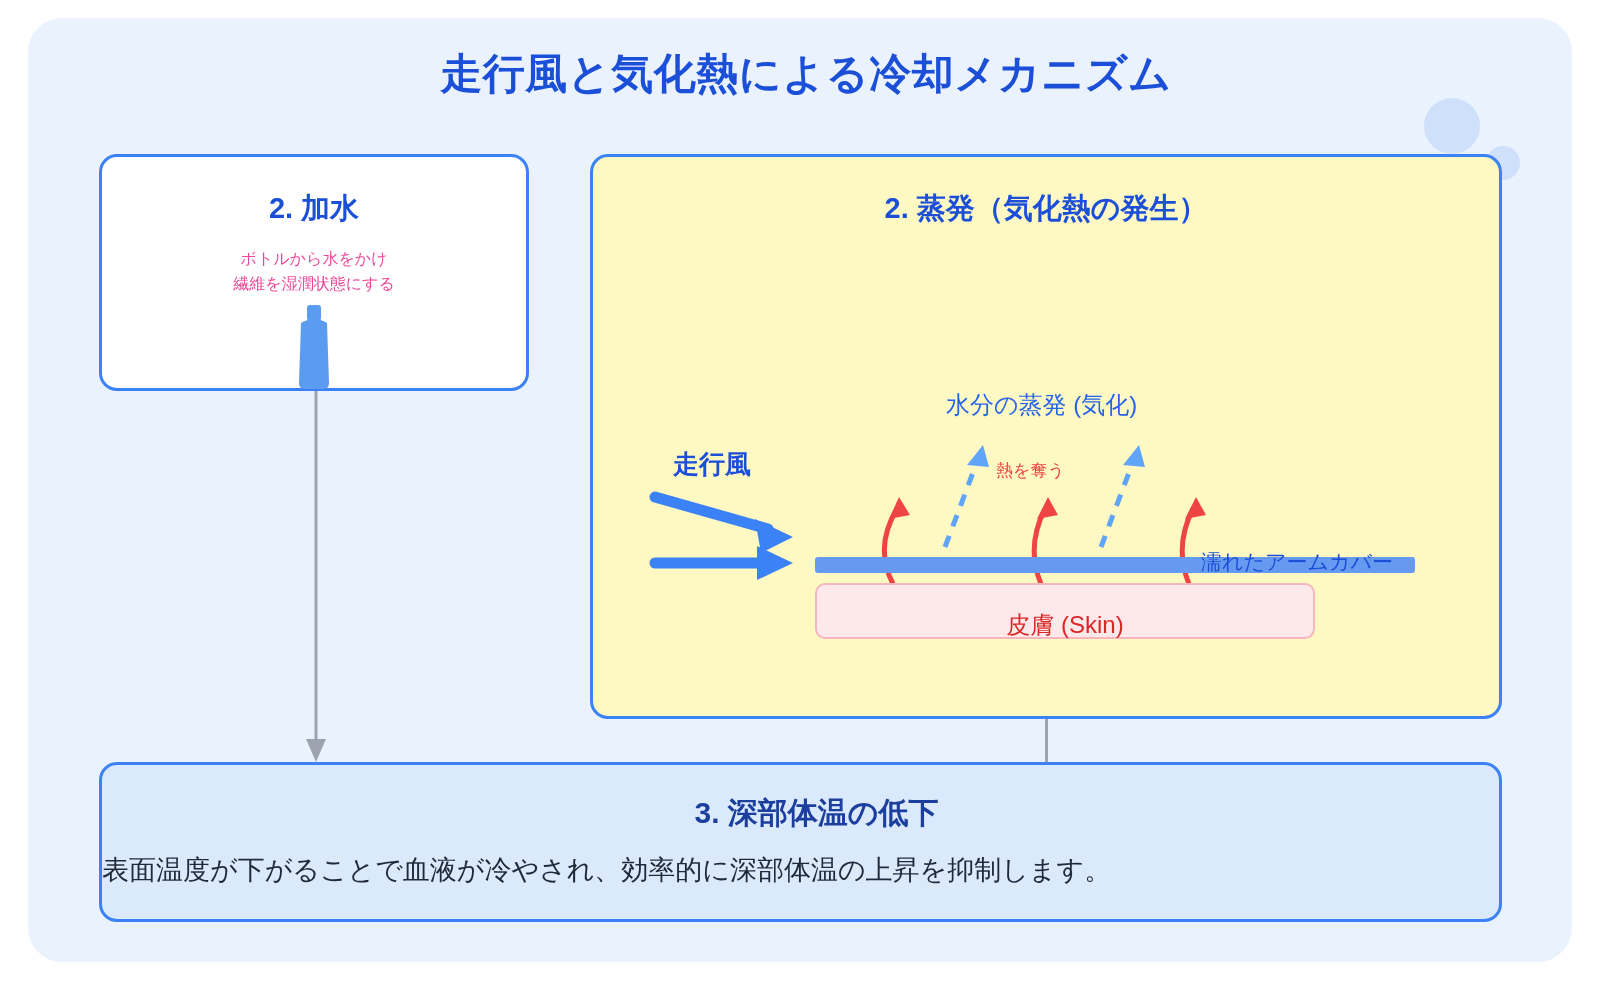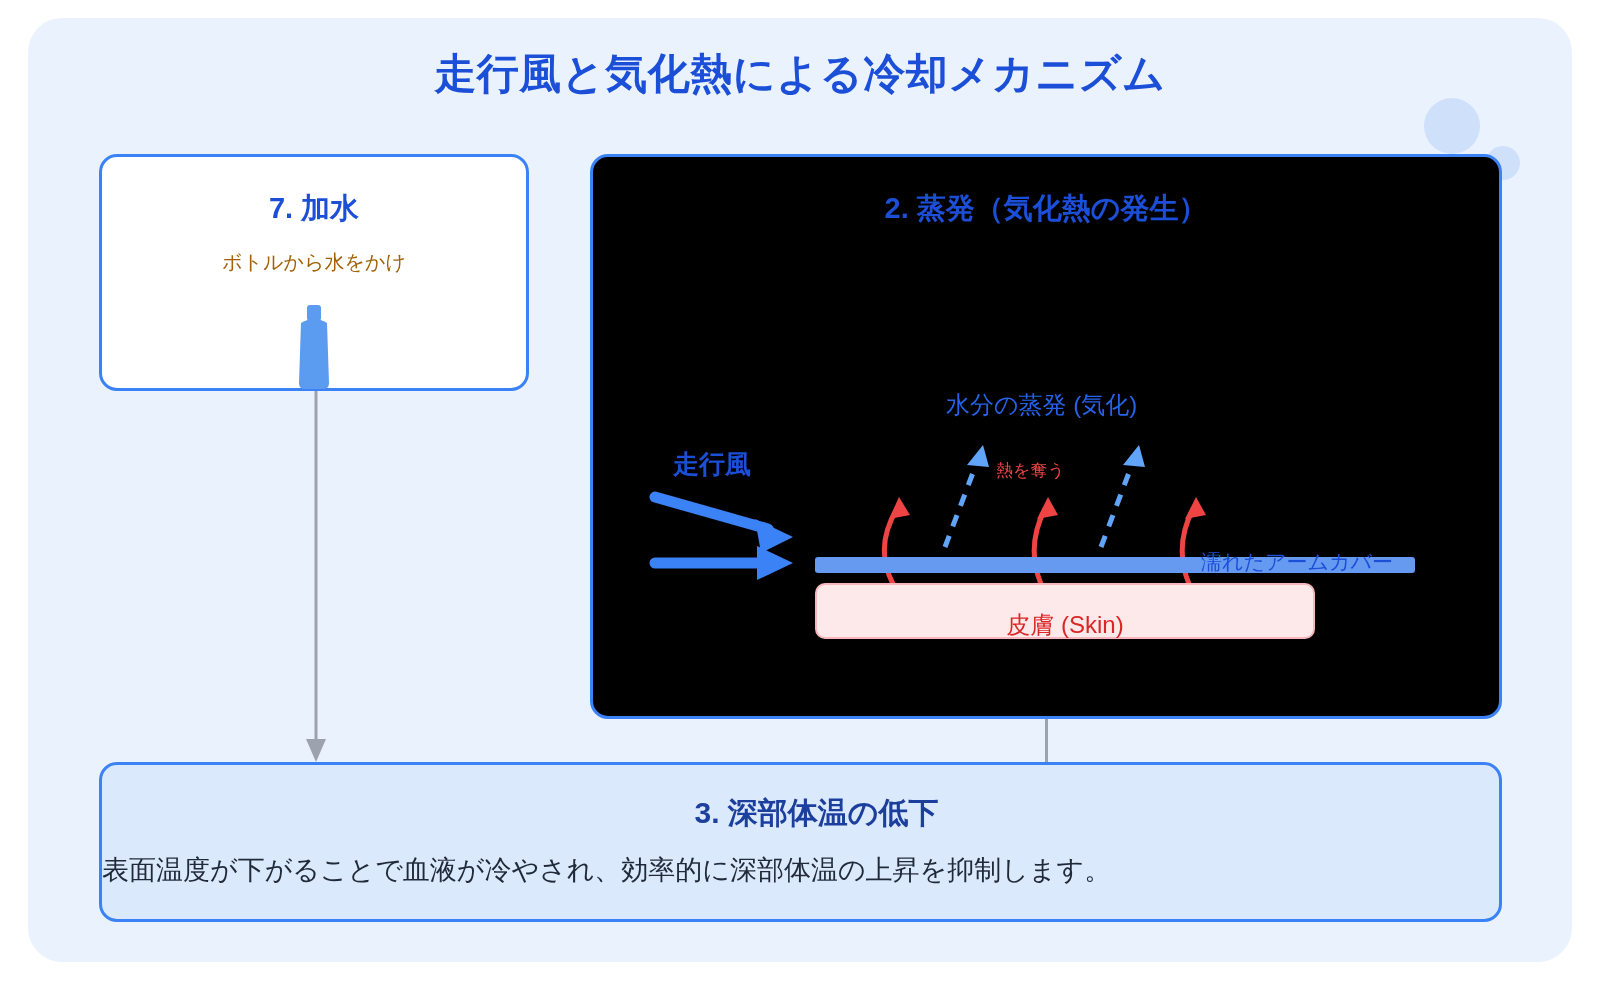--- a/index.html
+++ b/index.html
@@ -47,20 +47,21 @@
   .title {
     position: absolute;
     left: 0;
     top: 28px;
     width: 100%;
     text-align: center;
     font-size: 42px;
     font-weight: bold;
     color: #1c4fd8;
     letter-spacing: 0.5px;
+    padding-left: 6px;
   }
 
   
   .card-step1 {
     position: absolute;
     left: 71px;
     top: 136px;
     width: 430px;
     height: 237px;
     background: #ffffff;
@@ -71,39 +72,39 @@
   .card-step1 .step-title {
     margin-top: 32px;
     text-align: center;
     font-size: 29px;
     font-weight: bold;
     color: #1c4fd8;
   }
   .card-step1 .step-desc {
     margin-top: 18px;
     text-align: center;
-    font-size: 20px;
-    color: #a16207;
+    font-size: 16px;
+    color: #ec4899;
     line-height: 1.55;
   }
   .bottle {
     position: absolute;
     left: 50%;
     top: 148px;
     transform: translateX(-50%);
   }
 
   
   .card-step2 {
     position: absolute;
     left: 562px;
     top: 136px;
     width: 912px;
     height: 565px;
-    background: #000000;
+    background: #fef9c3;
     border: 3px solid #3b82f6;
     border-radius: 18px;
     box-sizing: border-box;
   }
   .card-step2 .step-title {
     margin-top: 32px;
     text-align: center;
     font-size: 29px;
     font-weight: bold;
     color: #1c4fd8;
@@ -232,23 +233,24 @@
   <div class="title">走行風と気化熱による冷却メカニズム</div>
 
   <svg class="connector-left" width="2" height="371" viewBox="0 0 2 371" style="overflow:visible">
     <line x1="1" y1="0" x2="1" y2="350" stroke="#9ca3af" stroke-width="3"></line>
     <polygon points="1,371 -9,348 11,348" fill="#9ca3af"></polygon>
   </svg>
 
   <div class="connector-mid"></div>
 
   <div class="card-step1">
-    <div class="step-title">7. 加水</div>
+    <div class="step-title">2. 加水</div>
     <div class="step-desc">
       <div>ボトルから水をかけ</div>
+      <div>繊維を湿潤状態にする</div>
     </div>
     <svg class="bottle" width="70" height="84" viewBox="0 0 70 84">
       <rect x="28" y="0" width="14" height="16" rx="3" fill="#5b9bf0"></rect>
       <path d="M22 18 Q35 10 48 18 L50 78 Q50 84 44 84 L26 84 Q20 84 20 78 Z" fill="#5b9bf0"></path>
     </svg>
   </div>
 
   <div class="card-step2">
     <div class="step-title">2. 蒸発（気化熱の発生）</div>
 

